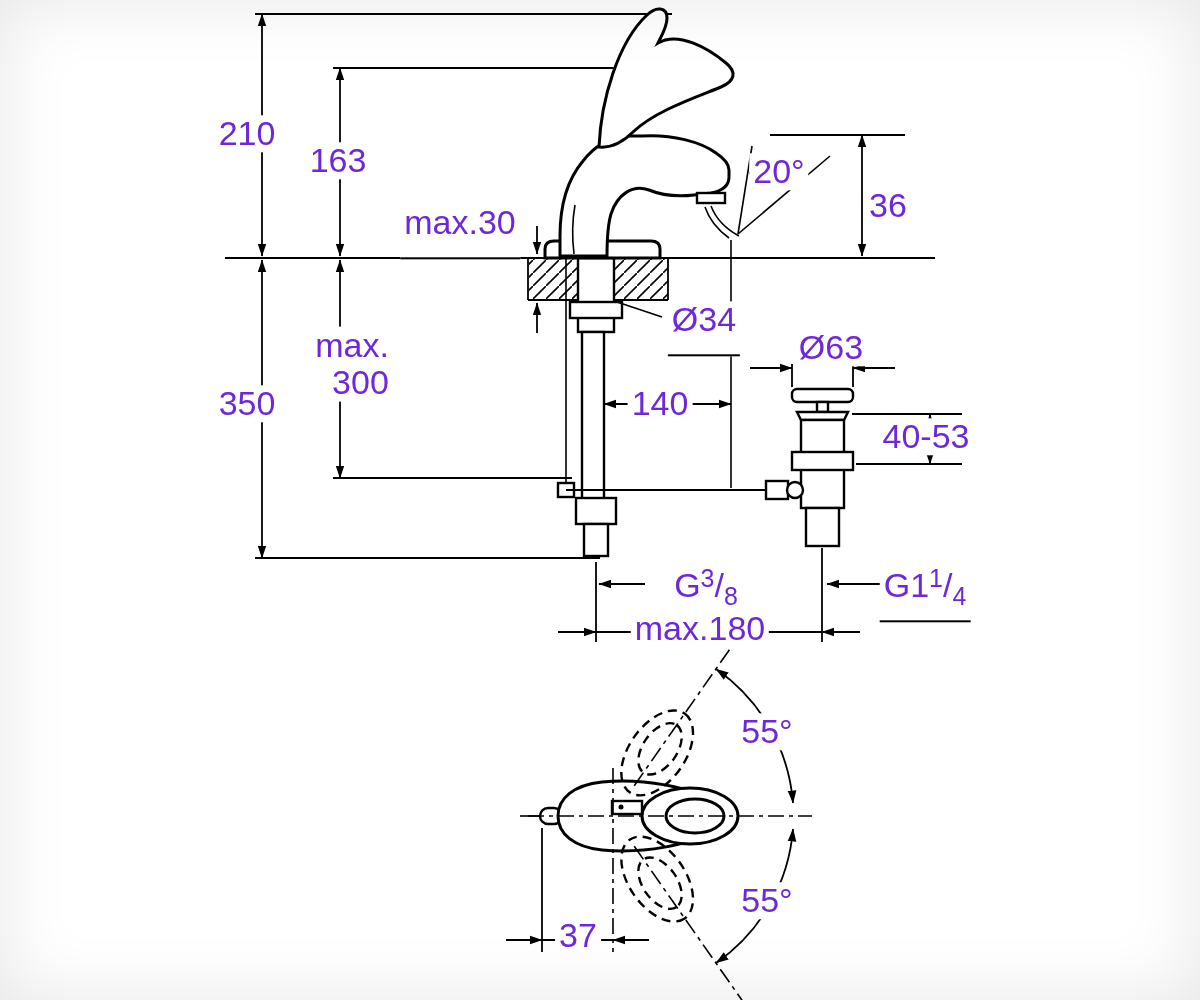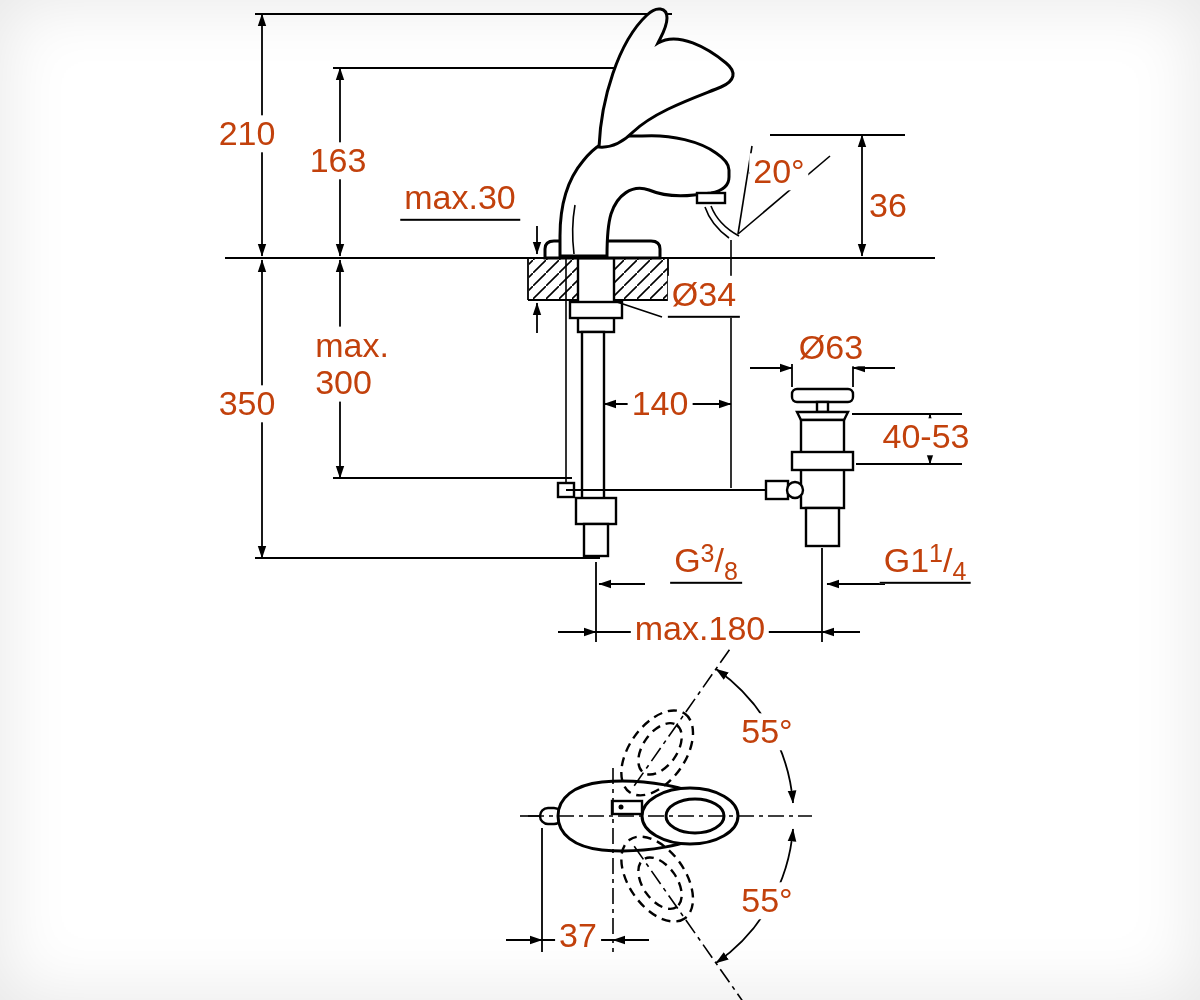--- a/index.html
+++ b/index.html
@@ -1,34 +1,34 @@
 <!DOCTYPE html>
 <html><head>
 <meta charset="utf-8">
 <style>
   html,body{margin:0;padding:0;background:#fff;}
   .canvas{
     position:relative;width:1200px;height:1000px;background:#ffffff;overflow:hidden;
-    font-family:"Liberation Sans",sans-serif;color:#c2410c;
+    font-family:"Liberation Sans",sans-serif;color:#6d28d9;
   }
   .vignette{position:absolute;inset:0;box-shadow:inset 0 0 70px rgba(0,0,0,0.10);pointer-events:none;z-index:5;}
   svg{position:absolute;left:0;top:0;z-index:1;}
   .ext{stroke:#000;stroke-width:1.8;fill:none;}
   .dimln{stroke:#000;stroke-width:1.8;fill:none;}
   .thin{stroke:#000;stroke-width:1.6;fill:none;}
   .fig{stroke:#000;stroke-width:3;fill:#fff;}
   .fig2{stroke:#000;stroke-width:2.4;fill:#fff;}
   .cdash{stroke-dasharray:16 5 4 5;}
   .ghost ellipse{fill:none;stroke:#000;stroke-width:2.4;stroke-dasharray:9 6;}
   .dim{
     position:absolute;transform:translate(-50%,-50%);background:#fff;
     padding:0 4px;font-size:34px;line-height:1.1;white-space:nowrap;z-index:3;
   }
-  .dim.center{text-align:left;}
-  .underlined{border-bottom:2.6px solid #000;padding-bottom:3px;}
+  .dim.center{text-align:right;}
+  .underlined{border-bottom:2.6px solid #000;padding-bottom:16px;margin-top:32px;}
   .frac-top{font-size:25px;position:relative;top:-10px;}
   .frac-bot{font-size:25px;position:relative;top:8px;}
 </style>
 </head>
 <body>
 
 <div class="canvas">
   <div class="vignette"></div>
 
   <svg width="1200" height="1000" viewBox="0 0 1200 1000">

